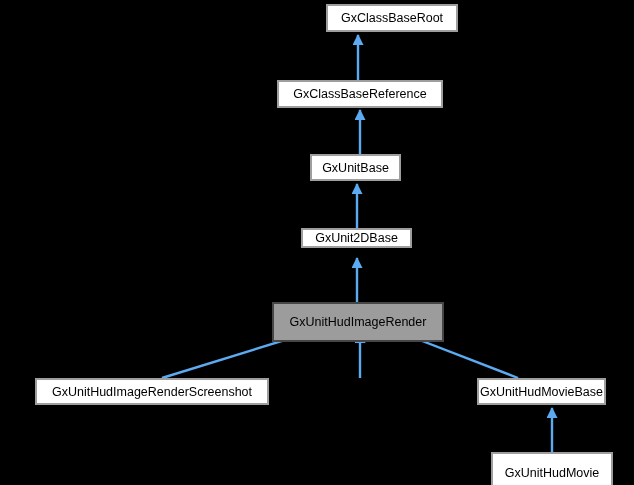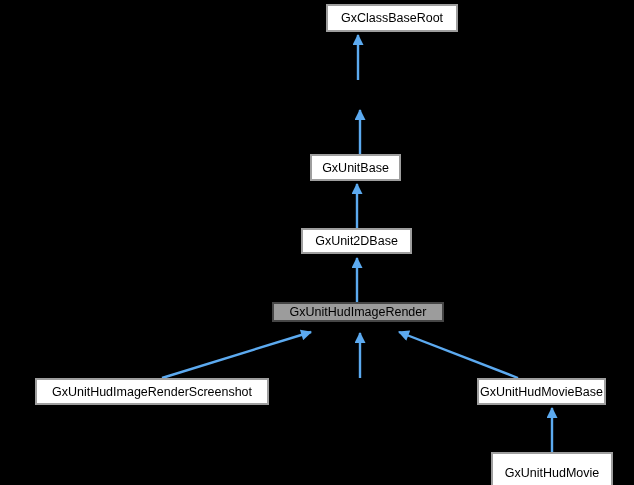--- a/index.html
+++ b/index.html
@@ -74,26 +74,27 @@
     <line class="edge" marker-end="url(#ah)" x1="357" y1="228" x2="357" y2="184"></line>
     <line class="edge" marker-end="url(#ah)" x1="357" y1="302" x2="357" y2="258"></line>
     <line class="edge" marker-end="url(#ah)" x1="162" y1="378" x2="311" y2="332"></line>
     <line class="edge" marker-end="url(#ah)" x1="360" y1="378" x2="360" y2="333"></line>
     <line class="edge" marker-end="url(#ah)" x1="518" y1="378" x2="399" y2="332"></line>
     <line class="edge" marker-end="url(#ah)" x1="552" y1="452" x2="552" y2="408"></line>
   </svg>
 
   <div class="node" style="left:290px; top:4px; width:132px; height:28px;margin-left:36px;">GxClassBaseRoot</div>
 
+  <div class="node" style="left:277px; top:80px; width:166px; height:28px;">GxClassBaseReference</div>
 
   <div class="node" style="left:310px; top:154px; width:91px; height:27px;">GxUnitBase</div>
 
-  <div class="node" style="left:301px; top:228px; width:111px; height:26px;">GxUnit2DBase</div>
+  <div class="node" style="left:301px; top:228px; width:111px; height:20px;">GxUnit2DBase</div>
 
-  <div class="node highlighted" style="left:272px; top:302px; width:172px; height:20px;">GxUnitHudImageRender</div>
+  <div class="node highlighted" style="left:272px; top:302px; width:172px; height:40px;">GxUnitHudImageRender</div>
 
   <div class="node" style="left:3px; top:378px; width:234px; height:27px;margin-left:32px;">GxUnitHudImageRenderScreenshot</div>
 
 
   <div class="node" style="left:477px; top:378px; width:129px; height:27px;">GxUnitHudMovieBase</div>
 
   <div class="node" style="left:491px; top:452px; width:122px; height:41px;">GxUnitHudMovie</div>
 
 </div>
 

